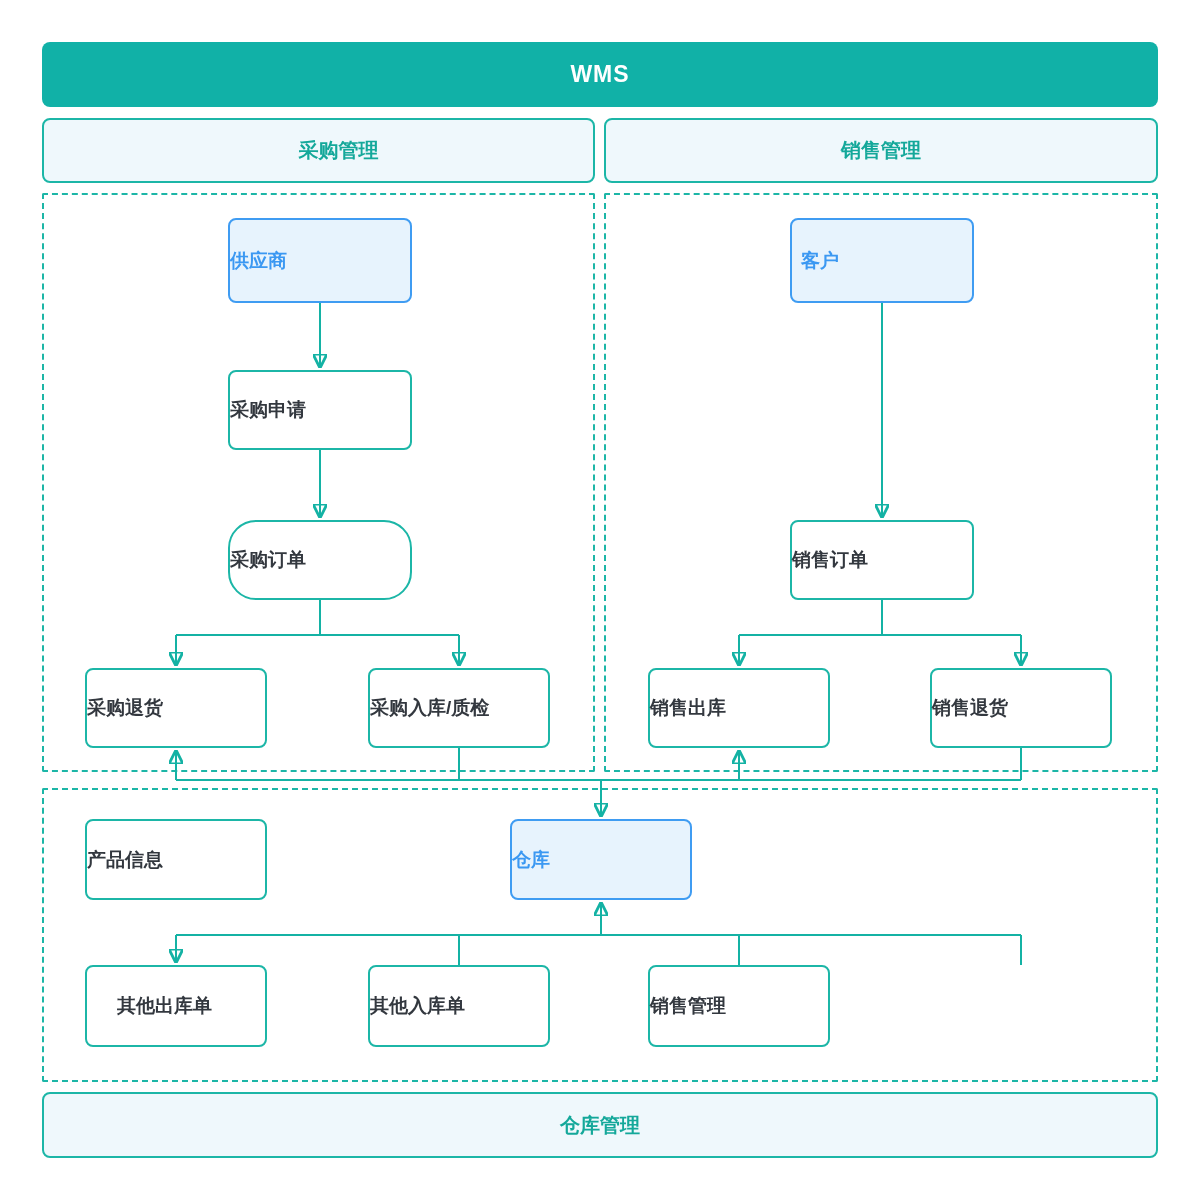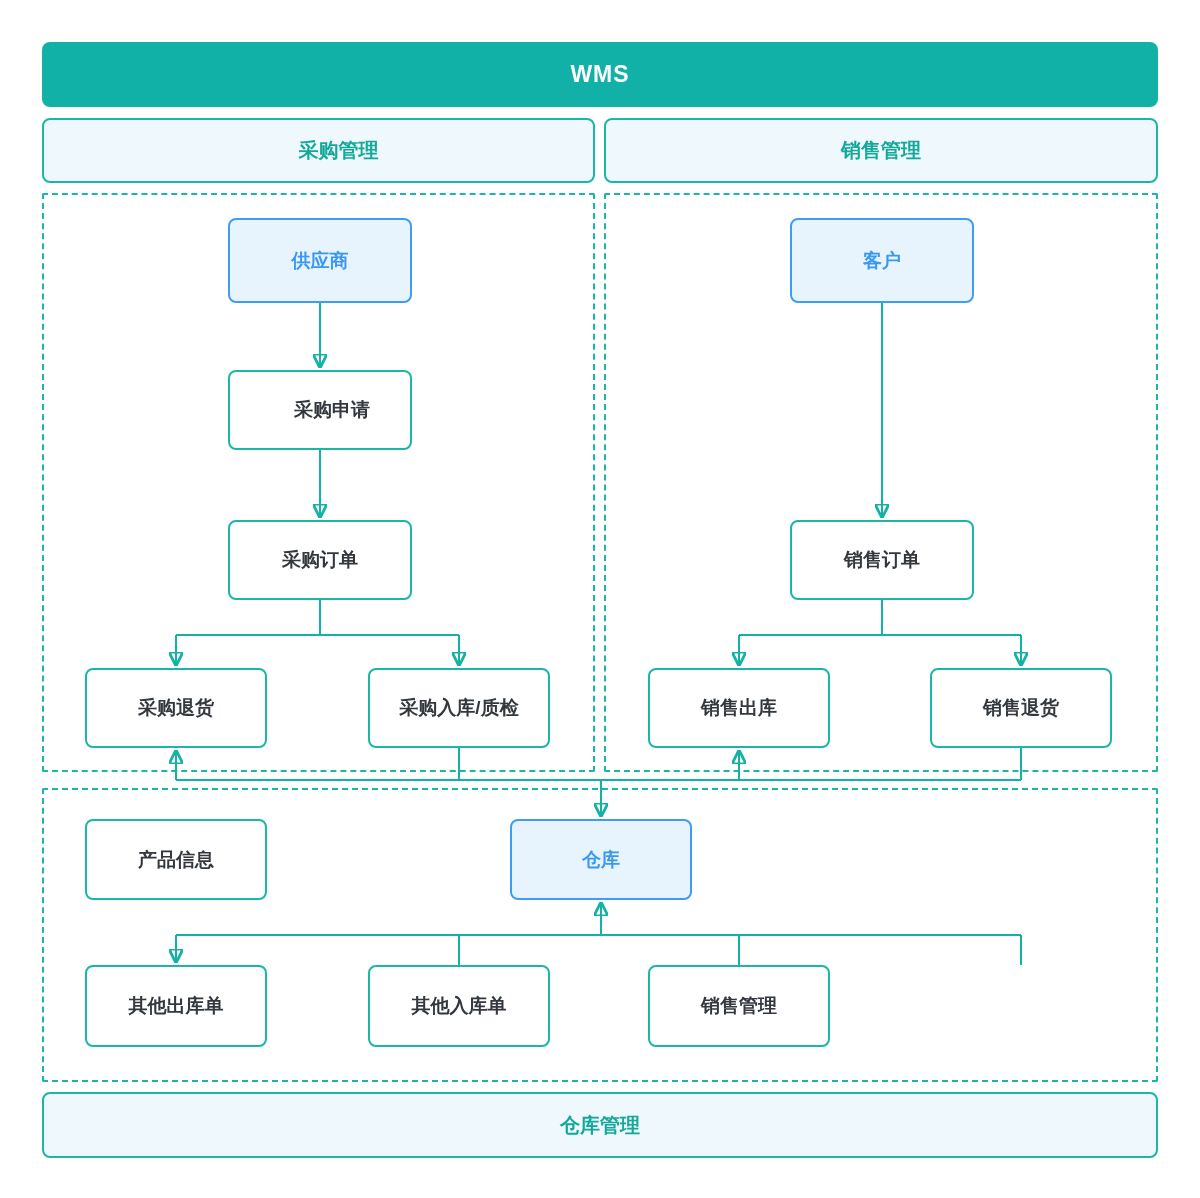--- a/index.html
+++ b/index.html
@@ -42,44 +42,44 @@
   }
   .grp-purchase  { left: 42px;  top: 193px; width: 553px; height: 579px; }
   .grp-sales     { left: 604px; top: 193px; width: 554px; height: 579px; }
   .grp-warehouse { left: 42px;  top: 788px; width: 1116px; height: 294px; }
 
   
   .node {
     background: #ffffff;
     border: 2px solid #1cb6a7;
     border-radius: 8px;
-    display: flex; align-items: center; justify-content: center;
+    display: flex; align-items: center; justify-content: flex-start;
     color: #33383f; font-size: 19px; font-weight: 600;
     z-index: 2;
   }
   .node.blue {
     background: #e7f3fd;
     border: 2px solid #3f9cf2;
     color: #3b98f2;
   }
 
   .n-supplier        { left: 228px; top: 218px; width: 184px; height: 85px; }
-  .n-purchase-req    { left: 228px; top: 370px; width: 184px; height: 80px; padding-left: 24px; }
-  .n-purchase-order  { left: 228px; top: 520px; width: 184px; height: 80px; }
+  .n-purchase-req    { left: 228px; top: 370px; width: 184px; height: 80px; }
+  .n-purchase-order  { left: 228px; top: 520px; width: 184px; height: 80px; border-radius: 28px; }
   .n-purchase-return { left: 85px;  top: 668px; width: 182px; height: 80px; }
   .n-purchase-in-qc  { left: 368px; top: 668px; width: 182px; height: 80px; }
 
-  .n-customer        { left: 790px; top: 218px; width: 184px; height: 85px; }
+  .n-customer        { left: 790px; top: 218px; width: 184px; height: 85px; padding-left: 9px; }
   .n-sales-order     { left: 790px; top: 520px; width: 184px; height: 80px; }
   .n-sales-out       { left: 648px; top: 668px; width: 182px; height: 80px; }
   .n-sales-return    { left: 930px; top: 668px; width: 182px; height: 80px; }
 
   .n-product-info    { left: 85px;  top: 819px; width: 182px; height: 81px; }
   .n-warehouse       { left: 510px; top: 819px; width: 182px; height: 81px; }
-  .n-other-out       { left: 85px;  top: 965px; width: 182px; height: 82px; }
+  .n-other-out       { left: 85px;  top: 965px; width: 182px; height: 82px; padding-left: 30px; }
   .n-other-in        { left: 368px; top: 965px; width: 182px; height: 82px; }
   .n-stock-transfer  { left: 648px; top: 965px; width: 182px; height: 82px; }
   .n-stock-count     { left: 930px; top: 965px; width: 182px; height: 82px; }
 
   svg.wires { position: absolute; left: 0; top: 0; z-index: 1; }
   svg.wires path { stroke: #14b2a4; stroke-width: 2; fill: none; }
 </style>
 </head>
 <body>
 

